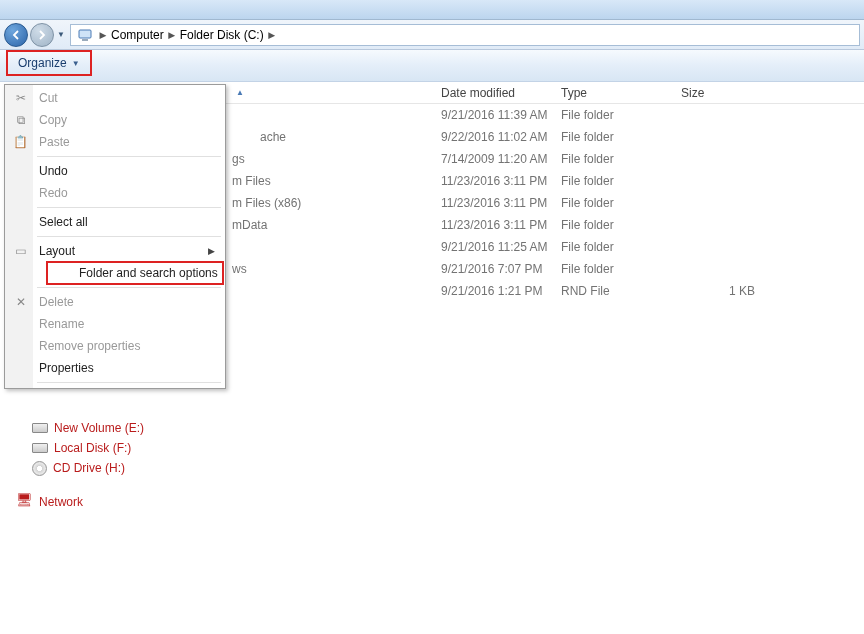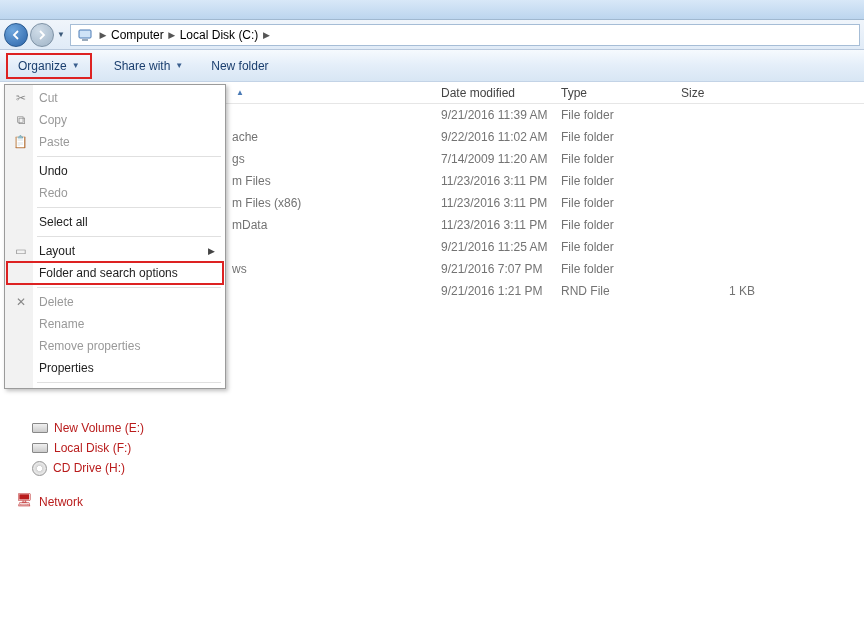--- a/index.html
+++ b/index.html
@@ -9,21 +9,21 @@
 
 .navbar { height: 30px; background: linear-gradient(to bottom, #f0f5fb, #e0ebf7); display: flex; align-items: center; padding: 0 4px; border-bottom: 1px solid #b8c8dc; }
 .nav-btn { width: 24px; height: 24px; border-radius: 50%; background: radial-gradient(circle at 35% 30%, #6fa7de, #2c64a8); border: 1px solid #2a5a90; margin-right: 2px; display: flex; align-items: center; justify-content: center; color: #fff; font-size: 12px; cursor: pointer; }
 .nav-btn.fwd { background: radial-gradient(circle at 35% 30%, #cfdce8, #9fb3c6); border-color: #7f93a6; }
 .nav-drop { width: 10px; height: 24px; display: flex; align-items: center; justify-content: center; color: #3c5a7a; font-size: 8px; cursor: pointer; margin-right: 4px; }
 .addrbox { flex: 1; height: 22px; background: #fff; border: 1px solid #a6bdd6; display: flex; align-items: center; padding: 0 2px; }
 .addr-icon { width: 16px; height: 16px; margin: 0 4px; display: flex; align-items: center; justify-content: center; }
 .crumb { display: flex; align-items: center; height: 100%; padding: 12px 2px; cursor: pointer; color: #000; }
 .crumb-sep { width: 12px; display: flex; justify-content: center; color: #555; font-size: 9px; }
 
-.toolbar { height: 32px; background: linear-gradient(to bottom, #f6fafe, #e4eef9 50%, #d8e6f4); border-bottom: 1px solid #c3d3e6; display: flex; align-items: center; padding: 0 6px; gap: 16px; }
+.toolbar { height: 32px; background: linear-gradient(to bottom, #f6fafe, #e4eef9 50%, #d8e6f4); border-bottom: 1px solid #c3d3e6; display: flex; align-items: flex-start; padding: 0 6px; gap: 16px; flex-direction: column; }
 .tool-btn { display: flex; align-items: center; color: #1a3e6e; cursor: pointer; padding: 3px 6px; }
 .tool-btn .caret { margin-left: 5px; font-size: 8px; color: #3a5f8e; }
 .organize-wrap { border: 2px solid #d22; padding: 1px 4px; }
 
 .main { display: flex; height: calc(100% - 82px); }
 .sidebar { width: 170px; background: #fff; padding: 6px 0 0 10px; }
 .tree-item { display: flex; align-items: center; height: 20px; padding-left: 22px; cursor: pointer; color: #b91c1c; text-align: center; }
 .tree-item .icon-hd { width: 16px; height: 10px; background: linear-gradient(#f0f0f0, #ccc); border: 1px solid #888; margin-right: 6px; border-radius: 1px; position: relative; }
 .tree-item .icon-cd { width: 15px; height: 15px; border-radius: 50%; background: radial-gradient(circle,#fff 25%,#d0d0d0 26%,#e8e8e8 60%,#ccc); border: 1px solid #999; margin-right: 6px; }
 .tree-item .icon-net { width: 15px; height: 15px; margin-right: 6px; position: relative; }
@@ -40,21 +40,21 @@
 .c-date { width: 120px; padding-left: 6px; }
 .c-type { width: 120px; padding-left: 6px; }
 .c-size { width: 80px; padding-left: 6px; text-align: right; }
 
 .menu { position: absolute; left: 4px; top: 84px; width: 222px; background: linear-gradient(to right,#f2f2f2 0,#f2f2f2 28px,#fff 28px,#fff 100%); border: 1px solid #9b9b9b; box-shadow: 2px 2px 4px rgba(0,0,0,.25); padding: 2px; z-index: 50; }
 .menu-item { height: 22px; display: flex; align-items: center; padding-left: 32px; position: relative; cursor: default; color: #222; }
 .menu-item.dis { color: #999; }
 .menu-item .sub { position: absolute; right: 8px; font-size: 9px; color: #444; }
 .menu-item .mi-icon { position: absolute; left: 6px; width: 16px; height: 16px; display:flex; align-items:center; justify-content:center; color:#888; font-size:12px; }
 .menu-sep { height: 1px; background: #e0e0e0; margin: 3px 2px 3px 30px; }
-.menu-item.highlight { outline: 2px solid #d22; outline-offset: -1px; }
+.menu-item.highlight { outline: 2px solid #d22; outline-offset: -1px; margin-left: 40px; }
 
 svg { display: block; }
 </style>
 </head>
 <body>
 
 <div class="titlebar"></div>
 
 <div class="navbar">
   <div class="nav-btn">
@@ -71,21 +71,21 @@
   <div class="addrbox">
     <span class="addr-icon">
       <svg width="16" height="16" viewBox="0 0 16 16">
           <rect x="2" y="3" width="12" height="8" rx="1" fill="#cfe3f7" stroke="#4a7ab5"></rect>
           <rect x="5" y="12" width="6" height="2" fill="#9ab"></rect>
         </svg>
     </span>
     <span class="crumb-sep">▶</span>
     <span class="crumb">Computer</span>
     <span class="crumb-sep">▶</span>
-    <span class="crumb">Local Disk (C:)</span>
+    <span class="crumb">Folder Disk (C:)</span>
     <span class="crumb-sep">▶</span>
   </div>
 </div>
 
 <div class="toolbar">
   <span class="organize-wrap">
     <span class="tool-btn">
       <span>Organize</span>
       <span class="caret">▼</span>
     </span>
@@ -134,21 +134,21 @@
         <div class="row">
           <div class="c-name">
             <span style="margin-left:56px"></span>
           </div>
           <div class="c-date">9/21/2016 11:39 AM</div>
           <div class="c-type">File folder</div>
           <div class="c-size"></div>
         </div>
         <div class="row">
           <div class="c-name">
-            <span style="margin-left:56px">ache</span>
+            <span style="margin-left:84px">ache</span>
           </div>
           <div class="c-date">9/22/2016 11:02 AM</div>
           <div class="c-type">File folder</div>
           <div class="c-size"></div>
         </div>
         <div class="row">
           <div class="c-name">
             <span style="margin-left:56px">gs</span>
           </div>
           <div class="c-date">7/14/2009 11:20 AM</div>

